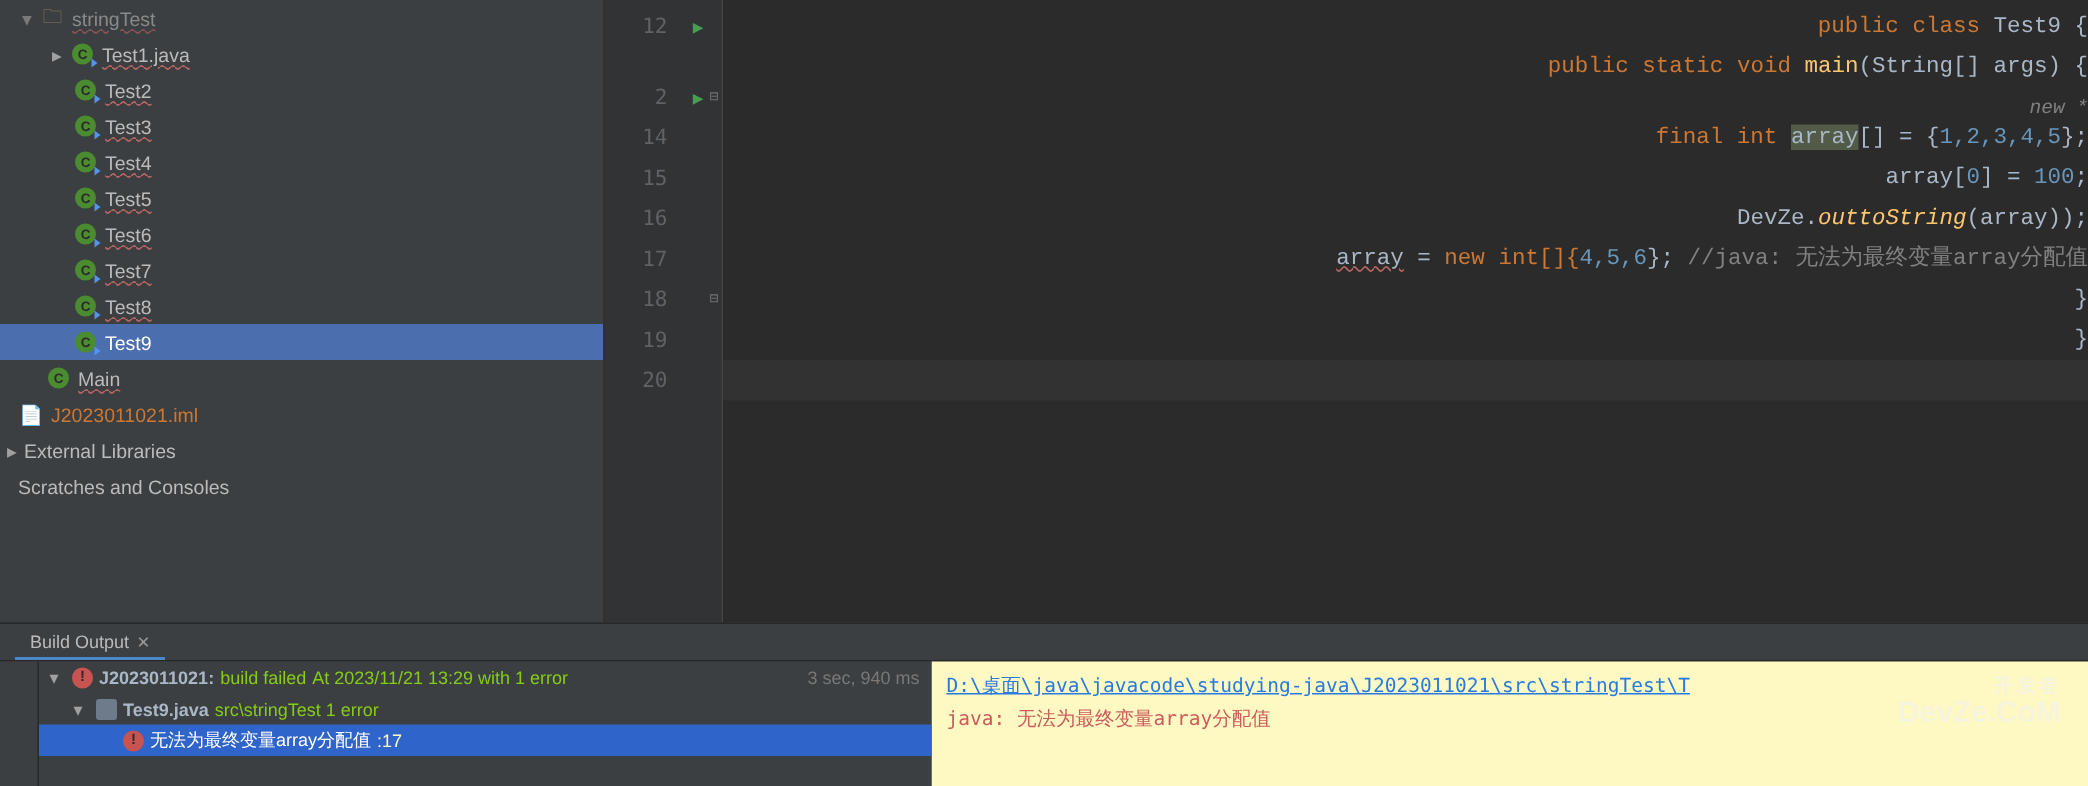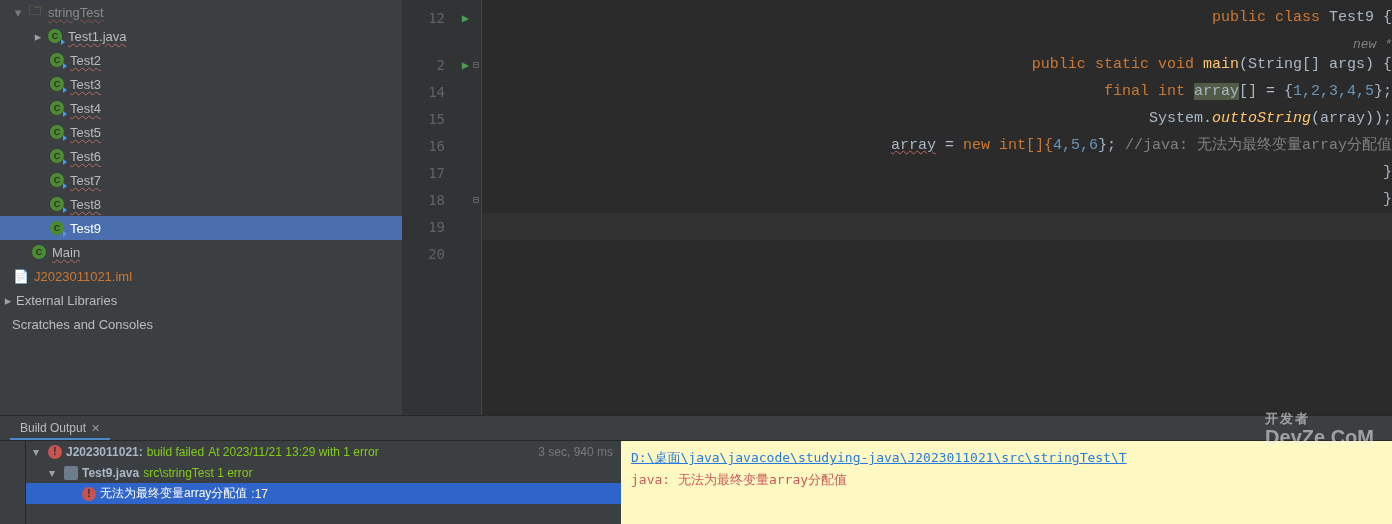--- a/index.html
+++ b/index.html
@@ -75,24 +75,24 @@
 .str-lit { color: #6897bb; }
 .cls { color: #a9b7c6; }
 .mth { color: #ffc66d; }
 .static-m { color: #ffc66d; font-style: italic; }
 .cmt { color: #808080; }
 .param { color: #a9b7c6; }
 .hilite { background: #515b47; }
 .new-star { color: #808080; font-style: italic; font-size: 13px; }
 .wavy-err { text-decoration: underline wavy #be6464 1px; }
 .watermark {
-  position: absolute; right: 18px; top: 412px;
+  position: absolute; right: 18px; top: 450px;
   font-size: 20px; font-weight: bold;
   color: rgba(240,240,240,0.55);
-  font-family: Arial, sans-serif; 
+  font-family: Arial, sans-serif; text-align: right;
   line-height: 1.1; z-index: 50; pointer-events: none;
 }
 .watermark .cn { font-size: 13px; letter-spacing: 2px; }
 
 .bottom-panel {
   position: absolute; left: 0; right: 0; bottom: 0; height: 109px;
   background: #3c3f41; border-top: 1px solid #282828;
   display: flex; flex-direction: column;
 }
 .tab-bar { height: 24px; background: #3c3f41; display: flex; align-items: flex-end; padding-left: 10px; }
@@ -234,24 +234,25 @@
         </div>
       <div class="gutter-line">
           <span>19</span>
         </div>
       <div class="gutter-line">
           <span>20</span>
         </div>
     </div>
     <div class="code">
       <div class="cl"><span class="kw">public</span> <span class="kw">class</span> <span class="cls">Test9</span> <span>{</span></div>
+      <div class="cl">    <span class="kw">public</span> <span class="kw">static</span> <span class="kw">void</span> <span class="mth">main</span><span class="param">(String[] args) {</span></div>
       <div class="cl" style="height:20px;">    <span class="new-star">new *</span></div>
-      <div class="cl">    <span class="kw">public</span> <span class="kw">static</span> <span class="kw">void</span> <span class="mth">main</span><span class="param">(String[] args) {</span></div>
       <div class="cl">        <span class="kw">final</span> <span class="kw">int</span> <span class="hilite">array</span><span>[] = {</span><span class="str-lit">1,2,3,4,5</span><span>};</span></div>
-      <div class="cl">        <span>System.</span><span class="static-m">out</span><span></span><span class="static-m">toString</span><span>(array));</span></div>
+      <div class="cl">        <span>array[</span><span class="str-lit">0</span><span>] = </span><span class="str-lit">100</span><span>;</span></div>
+      <div class="cl">        <span>DevZe.</span><span class="static-m">out</span><span></span><span class="static-m">toString</span><span>(array));</span></div>
       <div class="cl">        <span class="wavy-err">array</span><span> = </span><span class="kw">new</span><span class="kw"> int[]{</span><span class="str-lit">4,5,6</span><span>}; </span><span class="cmt">//java: 无法为最终变量array分配值</span></div>
       <div class="cl">    <span>}</span></div>
       <div class="cl"><span>}</span></div>
       <div class="cl caret-line"></div>
     </div>
   </div>
 </div>
 
 <div class="bottom-panel">
   <div class="tab-bar">

